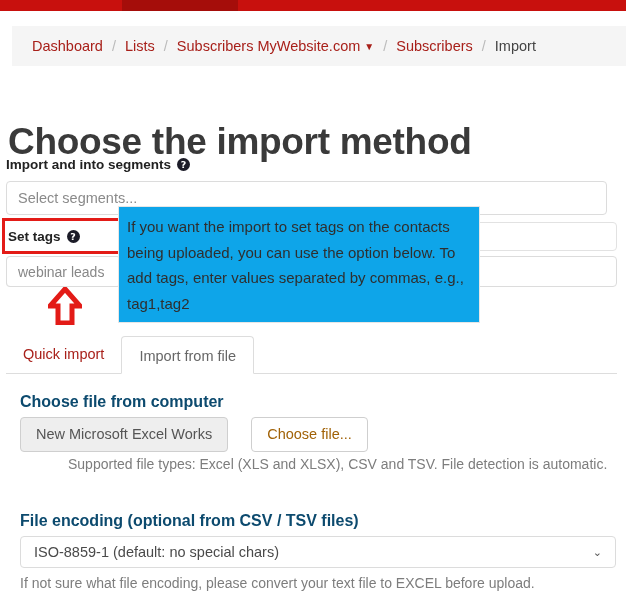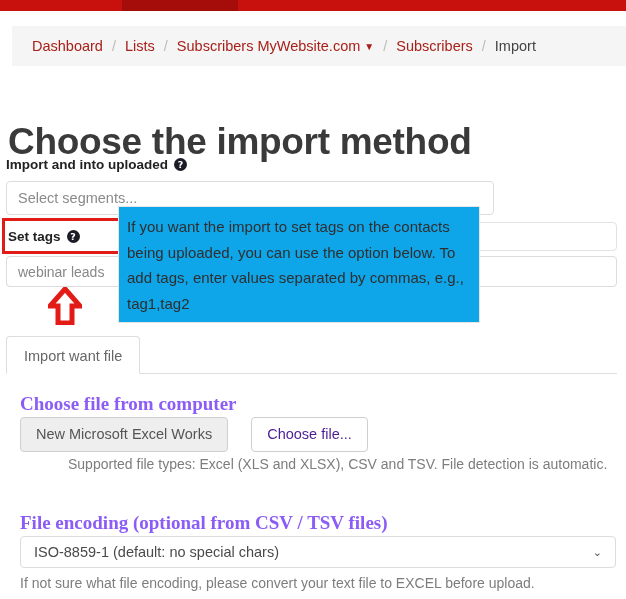--- a/index.html
+++ b/index.html
@@ -104,21 +104,21 @@
 
   .label-segments {
     position: absolute;
     top: 157px;
     left: 6px;
   }
   .input-segments {
     position: absolute;
     top: 181px;
     left: 6px;
-    width: 488px;
+    width: 601px;
     height: 32px;
     box-sizing: border-box;
     border: 1px solid #dcdcdc;
     border-radius: 4px;
     background: #ffffff;
     padding: 16px 11px;
     font-size: 14.5px;
     color: #8a8a8a;
     font-family: "Liberation Sans", sans-serif;
     display: flex;
@@ -242,25 +242,24 @@
     background: #ffffff;
     border: 1px solid #dddddd;
     border-bottom: 1px solid #ffffff;
     border-radius: 4px 4px 0 0;
     margin-bottom: -1px;
   }
 
   
   .section-label {
     position: absolute;
-    font-size: 19px;
+    font-size: 16px;
     font-weight: bold;
-    color: #8b5cf6;
-    white-space: nowrap;
-    font-family: Liberation Serif, serif;
+    color: #0c4a6e;
+    white-space: nowrap;
   }
   .label-choose-file { top: 393px; left: 20px; }
   .label-encoding { top: 512px; left: 20px; }
 
   .file-row {
     position: absolute;
     top: 417px;
     left: 20px;
     display: flex;
     gap: 23px;
@@ -274,21 +273,21 @@
     color: #555555;
     font-family: "Liberation Sans", sans-serif;
     line-height: 17px;
   }
   .btn-choose-file {
     background: #ffffff;
     border: 1px solid #cfcfcf;
     border-radius: 4px;
     padding: 8px 15px;
     font-size: 14.5px;
-    color: #4c1d95;
+    color: #a16207;
     font-family: "Liberation Sans", sans-serif;
     line-height: 17px;
     cursor: pointer;
   }
   .help-text {
     position: absolute;
     font-size: 14px;
     color: #7d7d7d;
     white-space: nowrap;
   }
@@ -335,21 +334,21 @@
   <span class="crumb-caret">▼</span>
   <span class="crumb-sep">/</span>
   <a class="crumb-link">Subscribers</a>
   <span class="crumb-sep">/</span>
   <span class="crumb-current">Import</span>
 </nav>
 
 <h1 class="page-title">Choose the import method</h1>
 
 <div class="field-label label-segments">
-  <span>Import and into uploaded</span>
+  <span>Import and into segments</span>
   <span class="help-icon">?</span>
 </div>
 <div class="input-segments">Select segments...</div>
 
 <div class="input-ghost-a"></div>
 <div class="input-ghost-b"></div>
 
 <div class="tags-highlight"></div>
 <div class="field-label label-tags">
   <span>Set tags</span>
@@ -357,21 +356,22 @@
 </div>
 <div class="input-tags">webinar leads</div>
 
 <svg class="arrow-annotation" viewBox="0 0 34 38">
   <polygon points="17,2 32,19 24,19 24,36 10,36 10,19 2,19" fill="#ffffff" stroke="#e31b17" stroke-width="5" stroke-linejoin="miter"></polygon>
 </svg>
 
 <div class="tooltip-popover">If you want the import to set tags on the contacts being uploaded, you can use the option below. To add tags, enter values separated by commas, e.g., tag1,tag2</div>
 
 <div class="tabs">
-  <div class="tab tab-active">Import want file</div>
+  <div class="tab tab-inactive">Quick import</div>
+  <div class="tab tab-active">Import from file</div>
 </div>
 
 <div class="section-label label-choose-file">Choose file from computer</div>
 <div class="file-row">
   <div class="btn-file-name">New Microsoft Excel Works</div>
   <div class="btn-choose-file">Choose file...</div>
 </div>
 <div class="help-text help-supported">Supported file types: Excel (XLS and XLSX), CSV and TSV. File detection is automatic.</div>
 
 <div class="section-label label-encoding">File encoding (optional from CSV / TSV files)</div>

